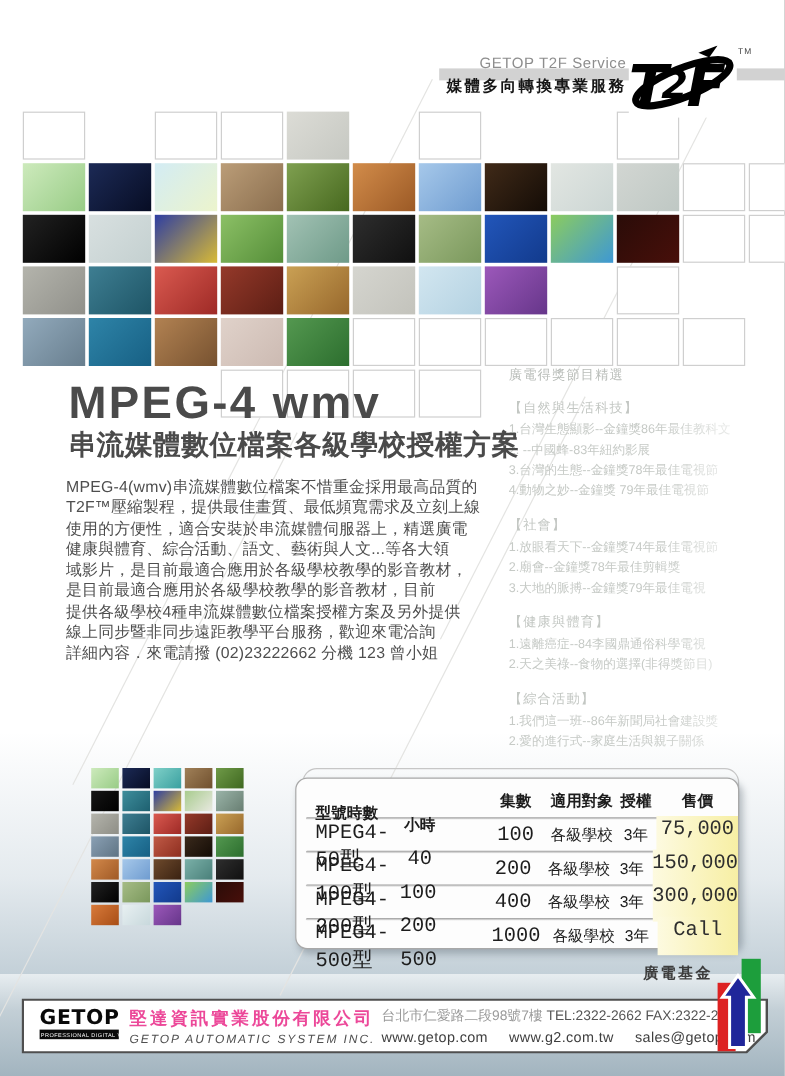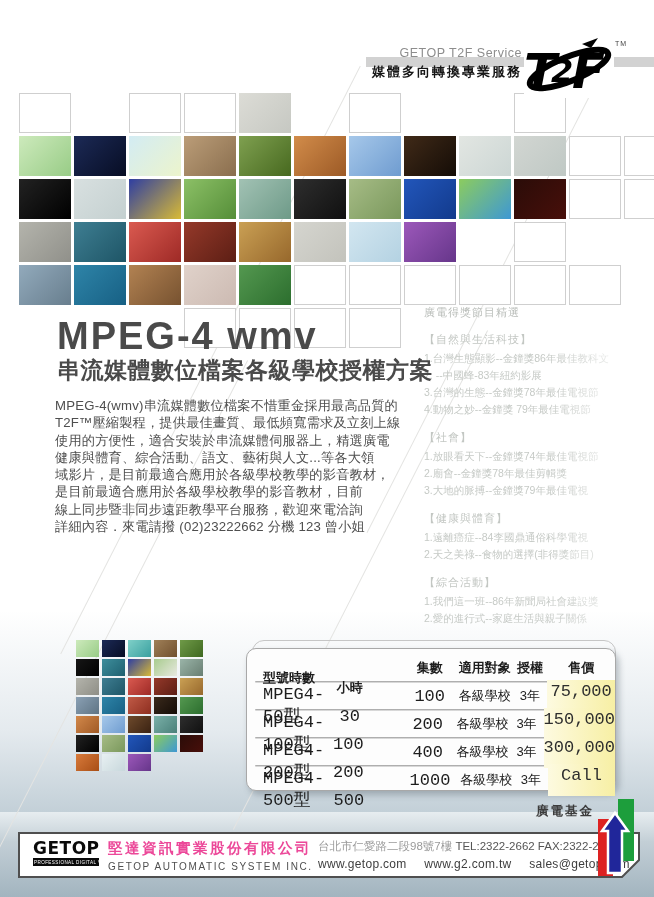--- a/index.html
+++ b/index.html
@@ -69,21 +69,21 @@
            letter-spacing:2px;z-index:3;}
   #footer-bar{position:absolute;left:18px;top:832px;width:622px;height:46px;z-index:2;}
   #footer-content{position:absolute;left:18px;top:832px;width:622px;height:46px;z-index:3;}
   .getop-logo{position:absolute;left:15px;top:8px;width:66px;}
   .getop-word{font-size:17px;font-weight:900;color:#0a0a0a;letter-spacing:0.5px;
               font-family:"DejaVu Sans","Liberation Sans",sans-serif;line-height:17px;}
   .getop-bar{background:#0a0a0a;color:#fff;font-size:4.6px;letter-spacing:0.4px;text-align:center;
              padding:1.5px 1px;margin-top:1px;white-space:nowrap;}
   .company-block{position:absolute;left:90px;top:7px;}
   .company-cn{font-size:14.5px;font-weight:bold;color:#ec4899;letter-spacing:2.5px;white-space:nowrap;}
-  .company-en{font-size:10px;color:#4f4f4f;letter-spacing:1.6px;margin-top:3px;white-space:nowrap;}
+  .company-en{font-size:10px;color:#4f4f4f;letter-spacing:1.6px;margin-top:3px;white-space:nowrap;font-style:italic;}
   .addr-block{position:absolute;left:300px;top:7px;}
   .addr-line1{font-size:11.5px;white-space:nowrap;}
   .addr-cjk{color:#9a9a9a;}
   .addr-tel{color:#555;}
   .addr-line2{font-size:12px;color:#3e3e3e;margin-top:3px;white-space:nowrap;letter-spacing:0.3px;}
   .addr-sp{display:inline-block;width:14px;}
   #color-logo{position:absolute;left:594px;top:797px;z-index:4;}
 </style>
 </head>
 <body>
@@ -176,20 +176,21 @@
     <div class="title-sub">串流媒體數位檔案各級學校授權方案</div>
   </div>
 
   <div id="body-text">
       <div class="body-line">MPEG-4(wmv)串流媒體數位檔案不惜重金採用最高品質的</div>
       <div class="body-line">T2F™壓縮製程，提供最佳畫質、最低頻寬需求及立刻上線</div>
       <div class="body-line">使用的方便性，適合安裝於串流媒體伺服器上，精選廣電</div>
       <div class="body-line">健康與體育、綜合活動、語文、藝術與人文...等各大領</div>
       <div class="body-line">域影片，是目前最適合應用於各級學校教學的影音教材，</div>
       <div class="body-line">是目前最適合應用於各級學校教學的影音教材，目前</div>
+      <div class="body-line">提供各級學校4種串流媒體數位檔案授權方案及另外提供</div>
       <div class="body-line">線上同步暨非同步遠距教學平台服務，歡迎來電洽詢</div>
       <div class="body-line">詳細內容．來電請撥 (02)23222662 分機 123 曾小姐</div>
     </div>
 
   <div id="program-list">
     <div class="pl-intro">廣電得獎節目精選</div>
     <div id="pl-sections">
         <div class="pl-sec-title">【自然與生活科技】</div>
         <div class="pl-item">1.台灣生態顯影--金鐘獎86年最佳教科文</div>
         <div class="pl-item">2. --中國蜂-83年紐約影展</div>
@@ -251,21 +252,21 @@
         <div class="th c-hours">小時</div>
         <div class="th c-eps">集數</div>
         <div class="th c-target">適用對象</div>
         <div class="th c-lic">授權</div>
         <div class="th c-price">售價</div>
       </div>
     <div id="t-body">
         <div class="t-sep"></div>
         <div class="t-row">
           <div class="td c-model mono">MPEG4-50型</div>
-          <div class="td c-hours mono">30</div>
+          <div class="td c-hours mono">40</div>
           <div class="td c-eps mono">100</div>
           <div class="td c-target">各級學校</div>
           <div class="td c-lic">3年</div>
           <div class="td c-price mono price-bg">75,000</div>
         </div>
         <div class="t-sep"></div>
         <div class="t-row">
           <div class="td c-model mono">MPEG4-100型</div>
           <div class="td c-hours mono">100</div>
           <div class="td c-eps mono">200</div>

